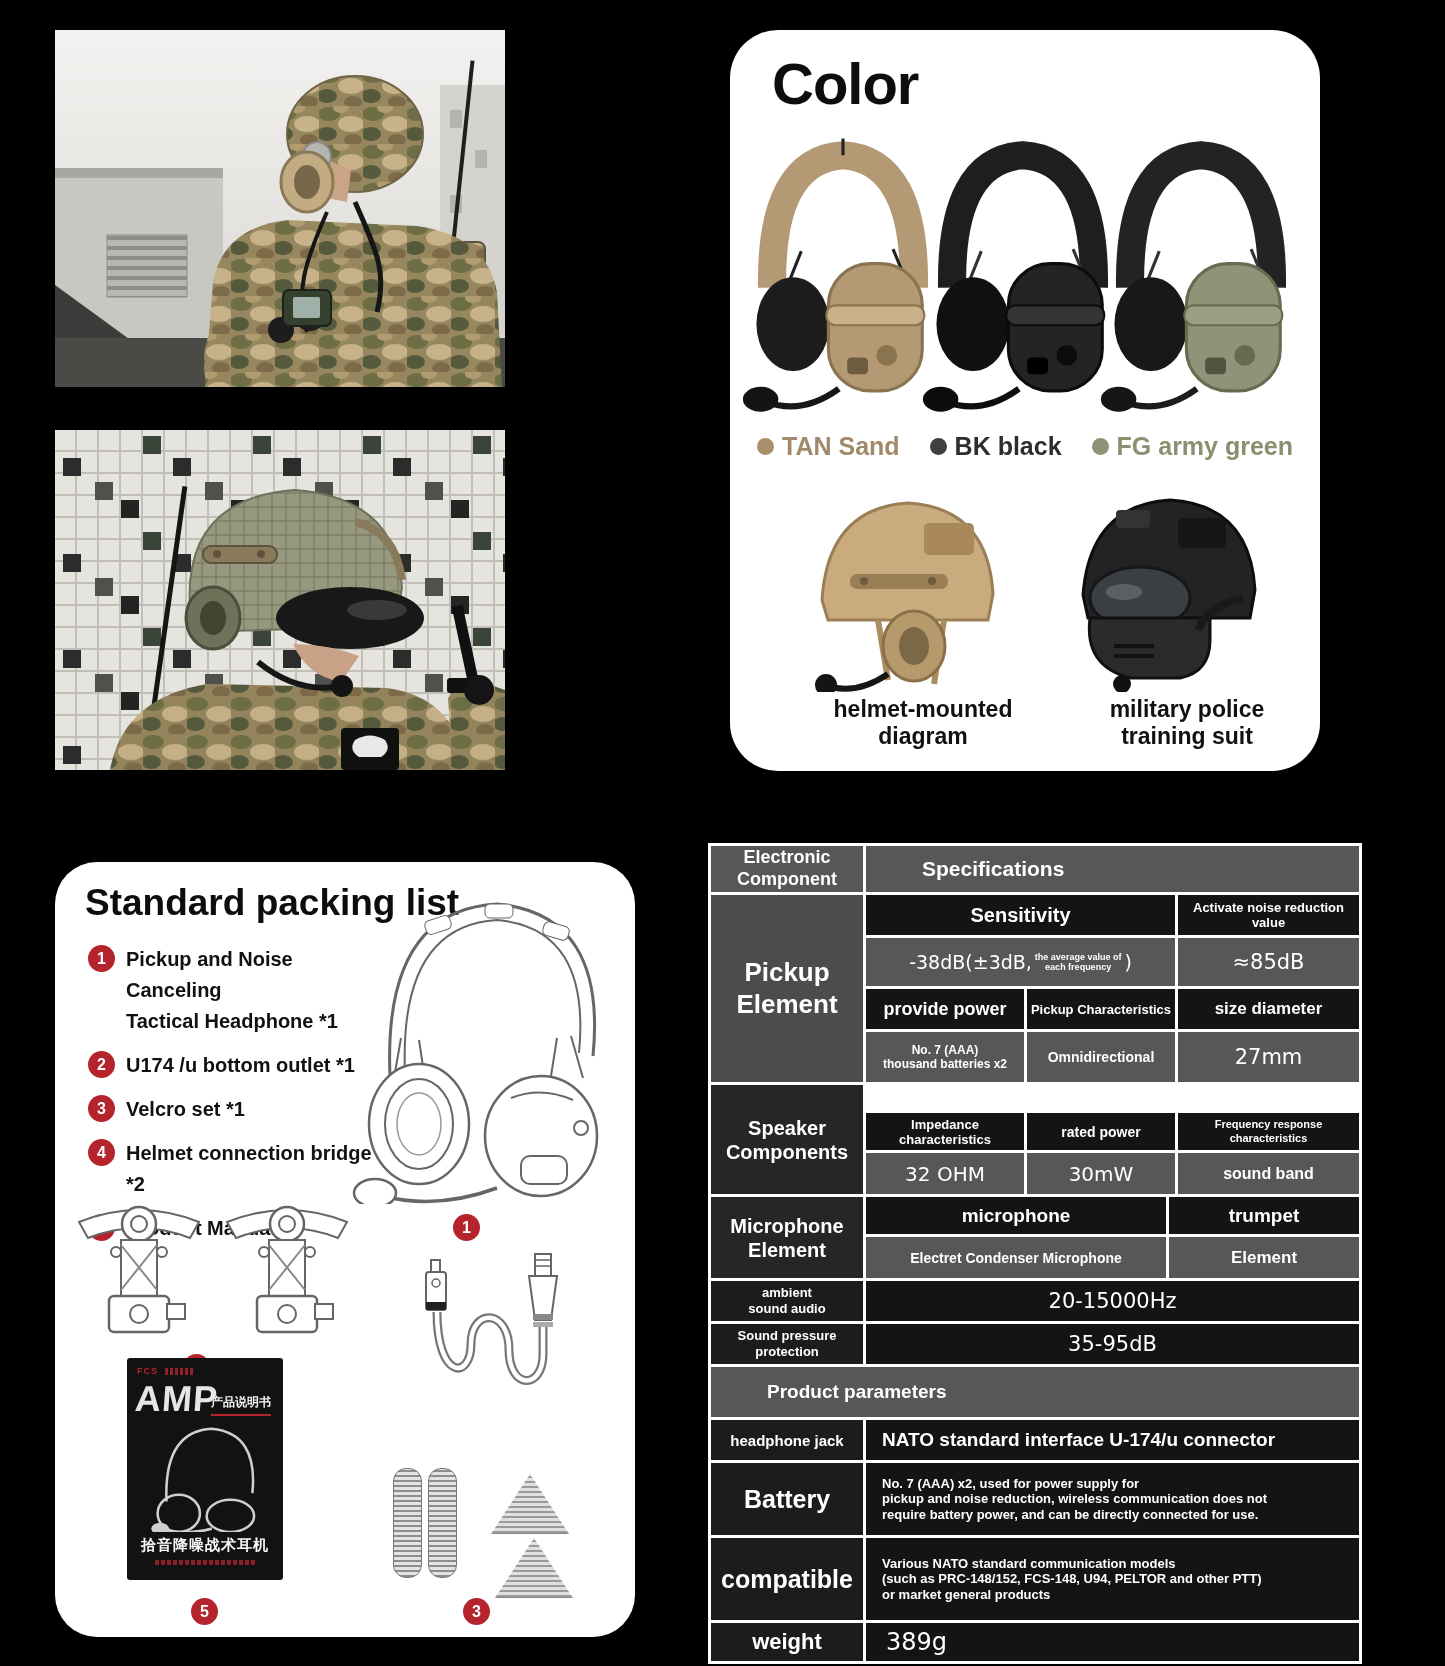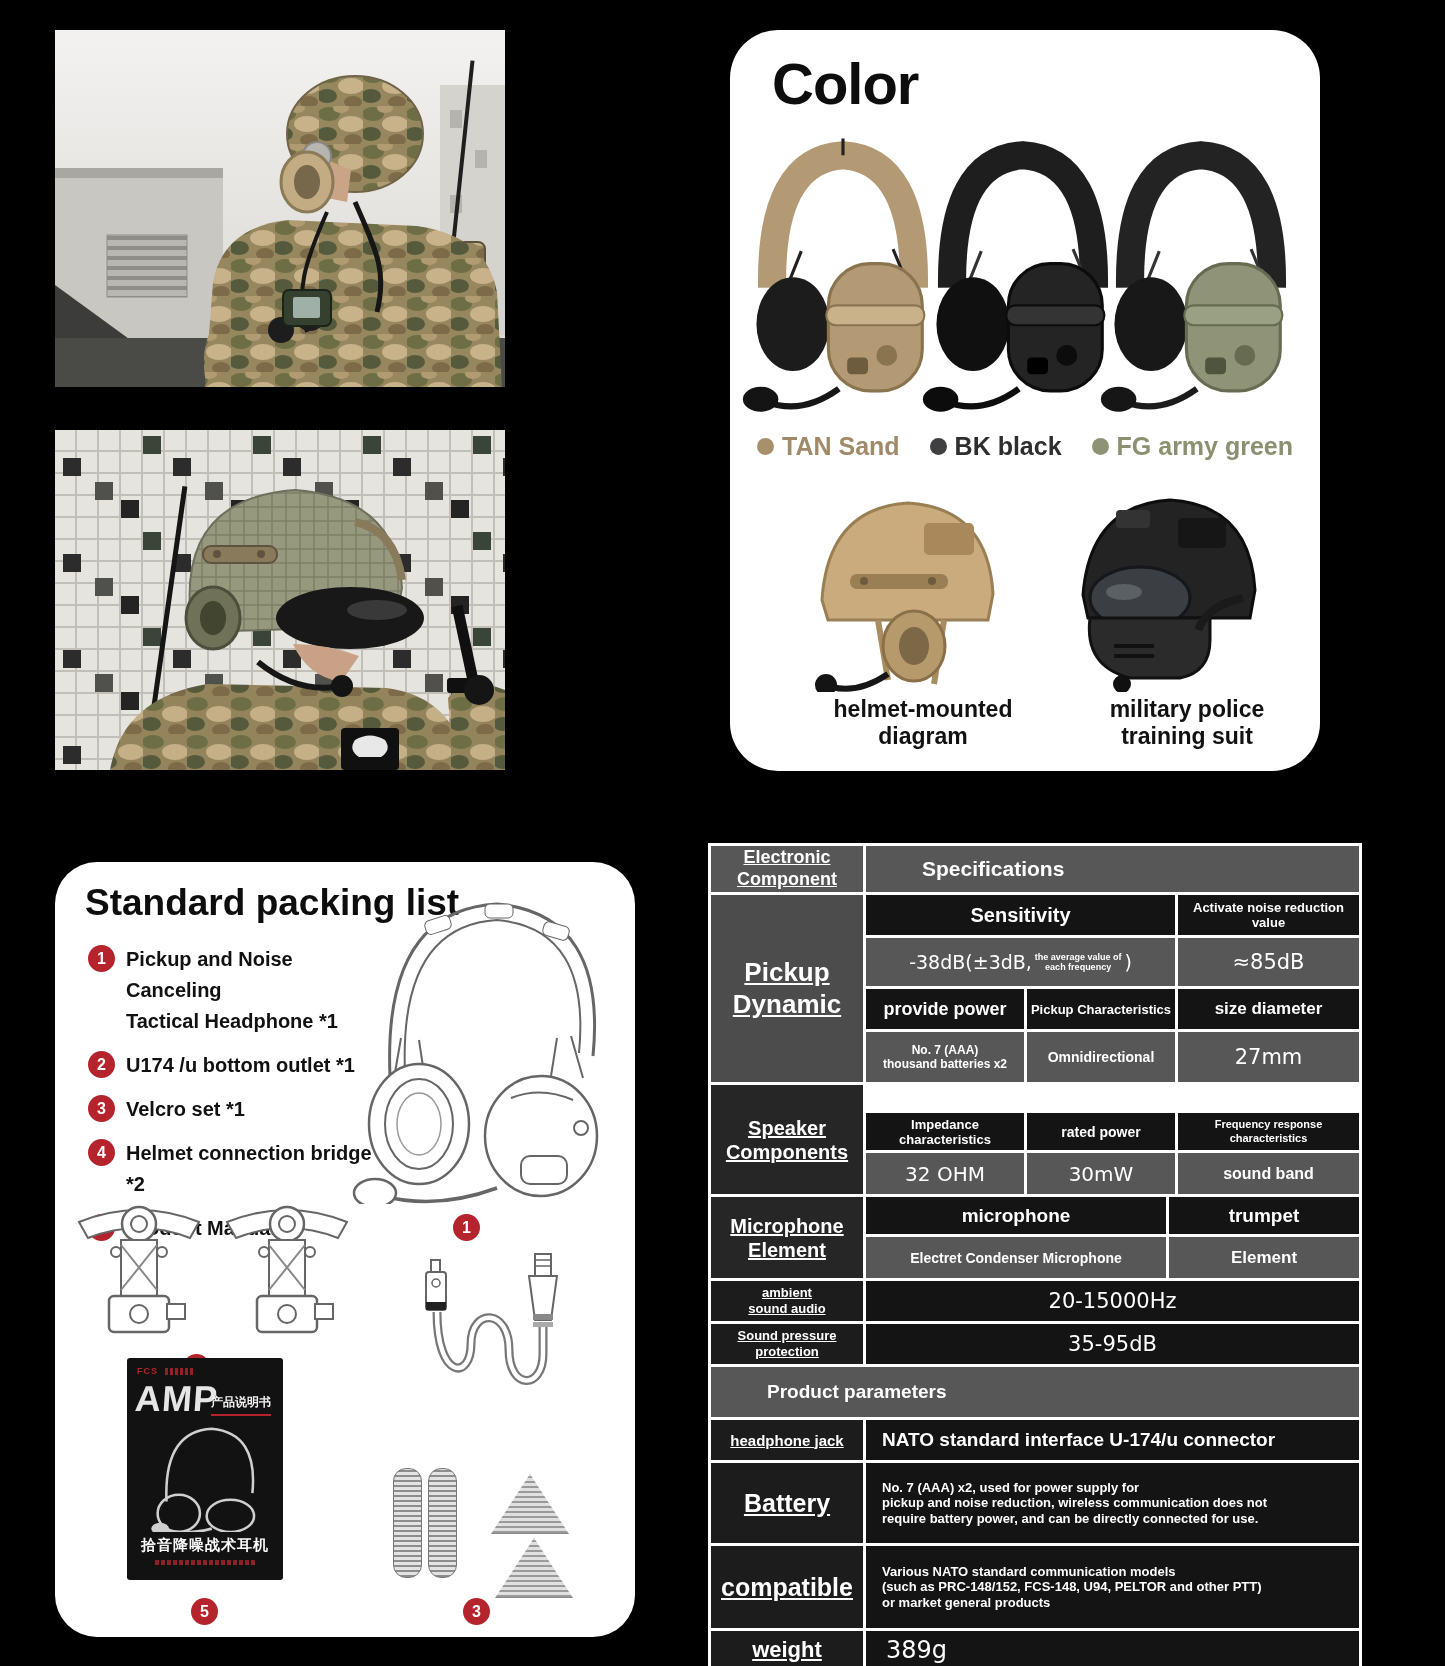--- a/index.html
+++ b/index.html
@@ -47,21 +47,21 @@
   .bk-art{position:absolute;left:14px;top:64px;}
   .bk-name{position:absolute;left:0;top:178px;width:156px;text-align:center;font-size:15px;
            font-weight:bold;color:#fafafa;letter-spacing:1px;}
   .bk-redline{position:absolute;left:28px;top:202px;width:100px;height:5px;
               background:repeating-linear-gradient(90deg,#a1242b 0 4px,transparent 4px 6px);opacity:.85;}
   
   .spec-table{position:absolute;left:708px;top:843px;width:654px;background:#fff;padding:3px;
               box-sizing:border-box;display:flex;flex-direction:column;gap:3px;}
   .srow{display:flex;gap:3px;}
   .cell{display:flex;align-items:center;justify-content:center;text-align:center;color:#fff;box-sizing:border-box;}
-  .lblcell{flex:none;width:152px;flex-direction:column;font-weight:bold;text-decoration:underline;}
+  .lblcell{flex:none;width:152px;flex-direction:column;font-weight:bold;}
   .rightside{flex:1;display:flex;flex-direction:column;gap:3px;}
   .subrow{display:flex;gap:3px;}
   .g{background:#575757;}
   .g2{background:#4c4c4c;}
   .d{background:#141414;}
   .d2{background:#262626;text-align:center;}
   .d3{background:#1c1c1c;}
   .bold{font-weight:bold;}
   .ml{white-space:pre-line;line-height:1.2;}
   .valfont{font-family:"DejaVu Sans",sans-serif;font-weight:normal;}
@@ -386,21 +386,21 @@
   <div class="spec-table">
 
     <div class="srow" style="height:46px;">
       <div class="cell lblcell g ml" style="font-size:18px;">Electronic
 Component</div>
       <div class="cell g bold leftpad" style="flex:1;font-size:21px;">Specifications</div>
     </div>
 
     <div class="srow">
       <div class="cell lblcell g2 ml" style="font-size:26px;">Pickup
-Dynamic</div>
+Element</div>
       <div class="rightside">
         <div class="subrow" style="height:40px;">
           <div class="cell d bold c12" style="font-size:20px;">Sensitivity</div>
           <div class="cell d bold c3" style="font-size:13px;">Activate noise reduction value</div>
         </div>
         <div class="subrow" style="height:48px;">
           <div class="cell g c12 valfont" style="font-size:19px;">
             <span>-38dB(±3dB,</span>
             <span class="sens-note ml">the average value of
 each frequency</span>
@@ -469,21 +469,21 @@
 
     <div class="srow" style="height:50px;">
       <div class="cell g bold leftpad" style="flex:1;font-size:19px;">Product parameters</div>
     </div>
 
     <div class="srow" style="height:40px;">
       <div class="cell lblcell d3" style="font-size:15px;">headphone jack</div>
       <div class="cell d bold" style="flex:1;font-size:19px;justify-content:flex-start;text-align:left;padding-left:16px;">NATO standard interface U-174/u connector</div>
     </div>
 
-    <div class="srow" style="height:80px;">
+    <div class="srow" style="height:72px;">
       <div class="cell lblcell d3" style="font-size:25px;">Battery</div>
       <div class="cell d bold ml" style="flex:1;font-size:13px;justify-content:flex-start;text-align:left;padding-left:16px;">No. 7 (AAA) x2, used for power supply for
 pickup and noise reduction, wireless communication does not
 require battery power, and can be directly connected for use.</div>
     </div>
 
     <div class="srow" style="height:82px;">
       <div class="cell lblcell d3" style="font-size:25px;">compatible</div>
       <div class="cell d bold ml" style="flex:1;font-size:13px;justify-content:flex-start;text-align:left;padding-left:16px;">Various NATO standard communication models
 (such as PRC-148/152, FCS-148, U94, PELTOR and other PTT)

